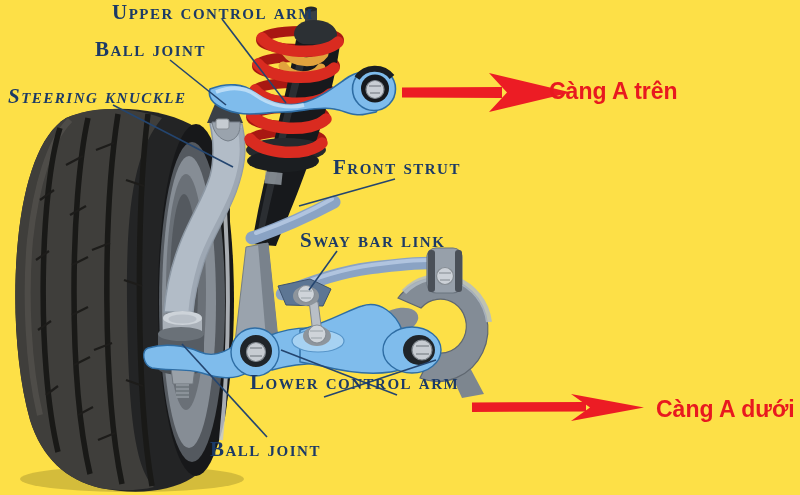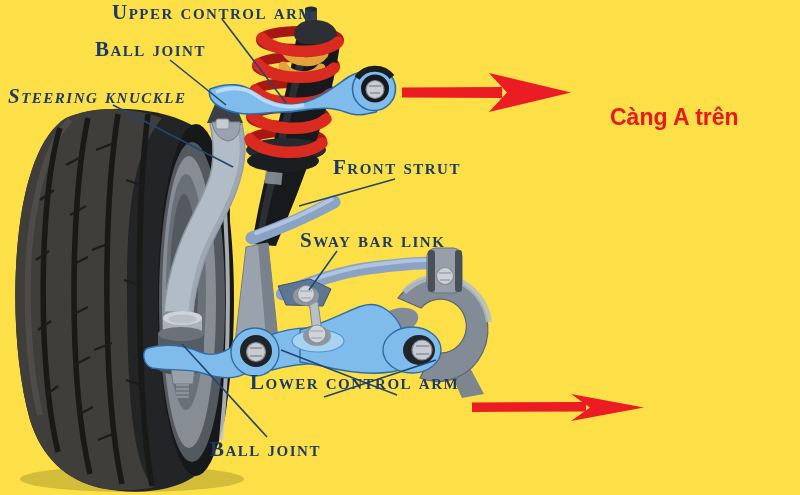--- a/index.html
+++ b/index.html
@@ -239,15 +239,16 @@
 </svg>
 
 <span class="lbl" style="left:112px;top:2px;">Upper control arm</span>
 <span class="lbl" style="left:95px;top:39px;">Ball joint</span>
 <span class="lbl" style="left:8px;top:86px;font-style:italic;">Steering knuckle</span>
 <span class="lbl" style="left:300px;top:230px;">Sway bar link</span>
 <span class="lbl" style="left:333px;top:157px;">Front strut</span>
 <span class="lbl" style="left:250px;top:372px;">Lower control arm</span>
 <span class="lbl" style="left:210px;top:439px;">Ball joint</span>
 
-<span class="vlbl" style="left:610px;top:80px;margin-top:26px;">Càng A trên</span>
+<span class="vlbl" style="left:549px;top:80px;">Càng A trên</span>
+<span class="vlbl" style="left:656px;top:398px;">Càng A dưới</span>
 
 </div>
 
 </body></html>

